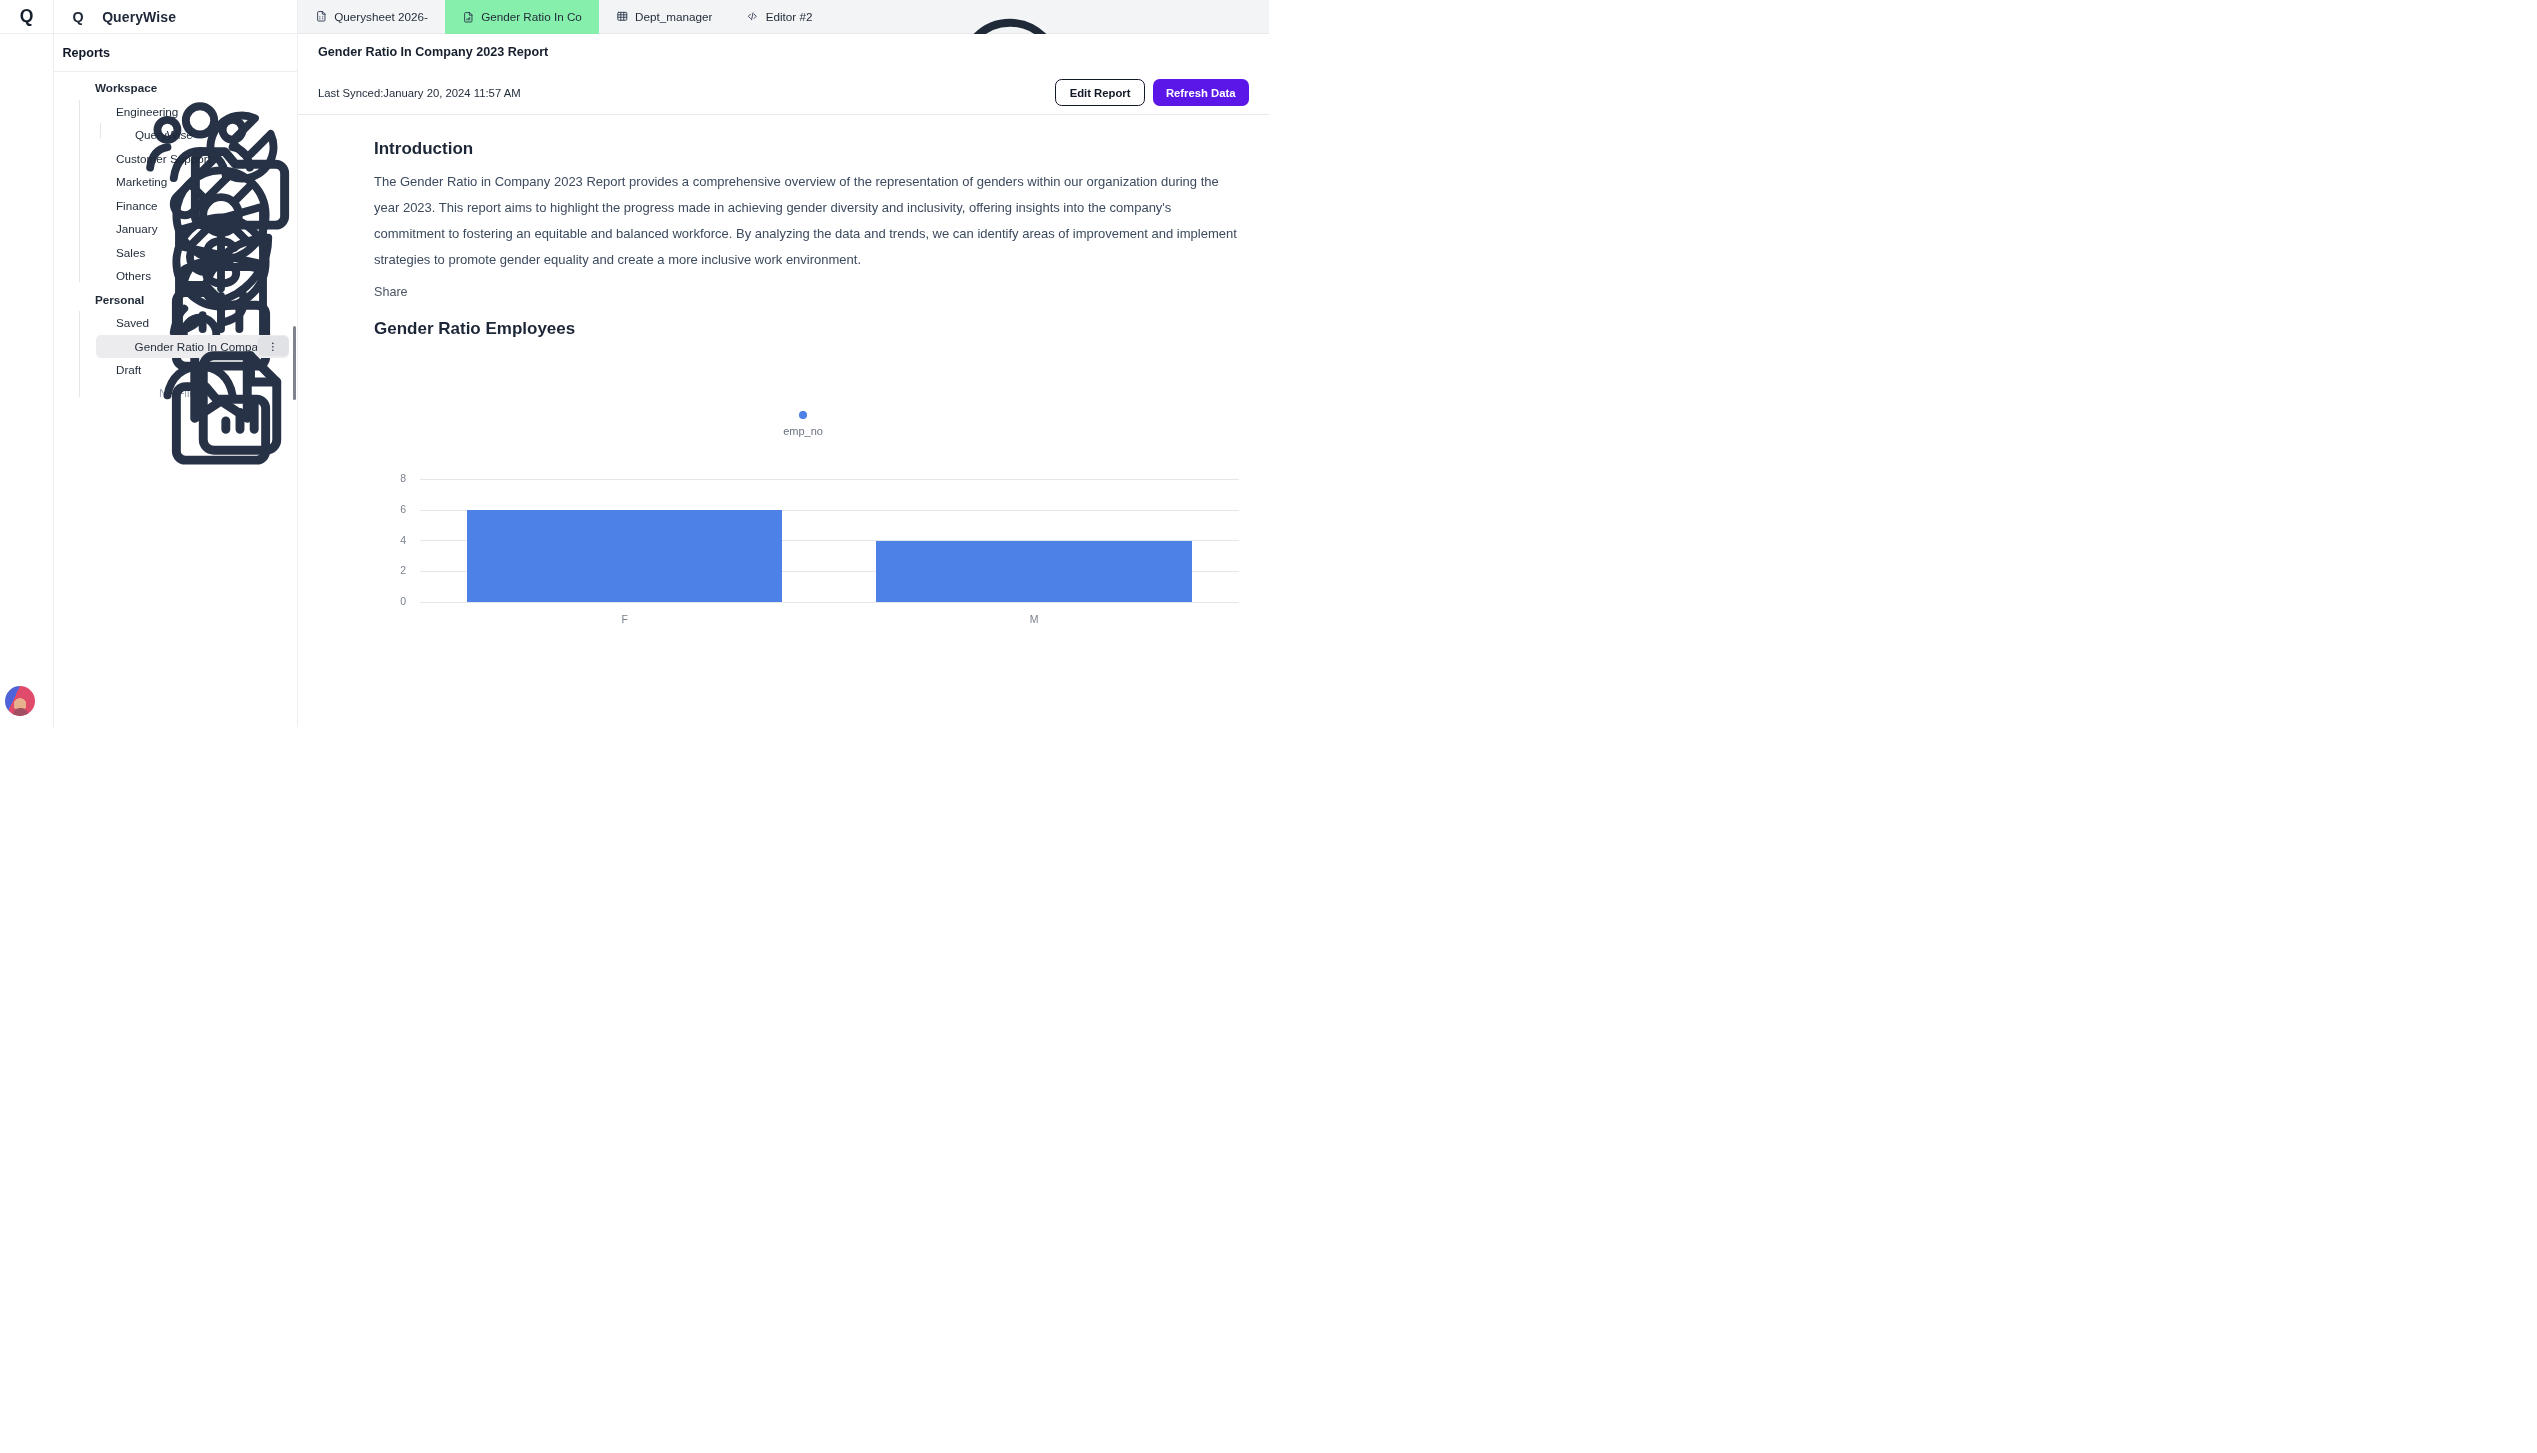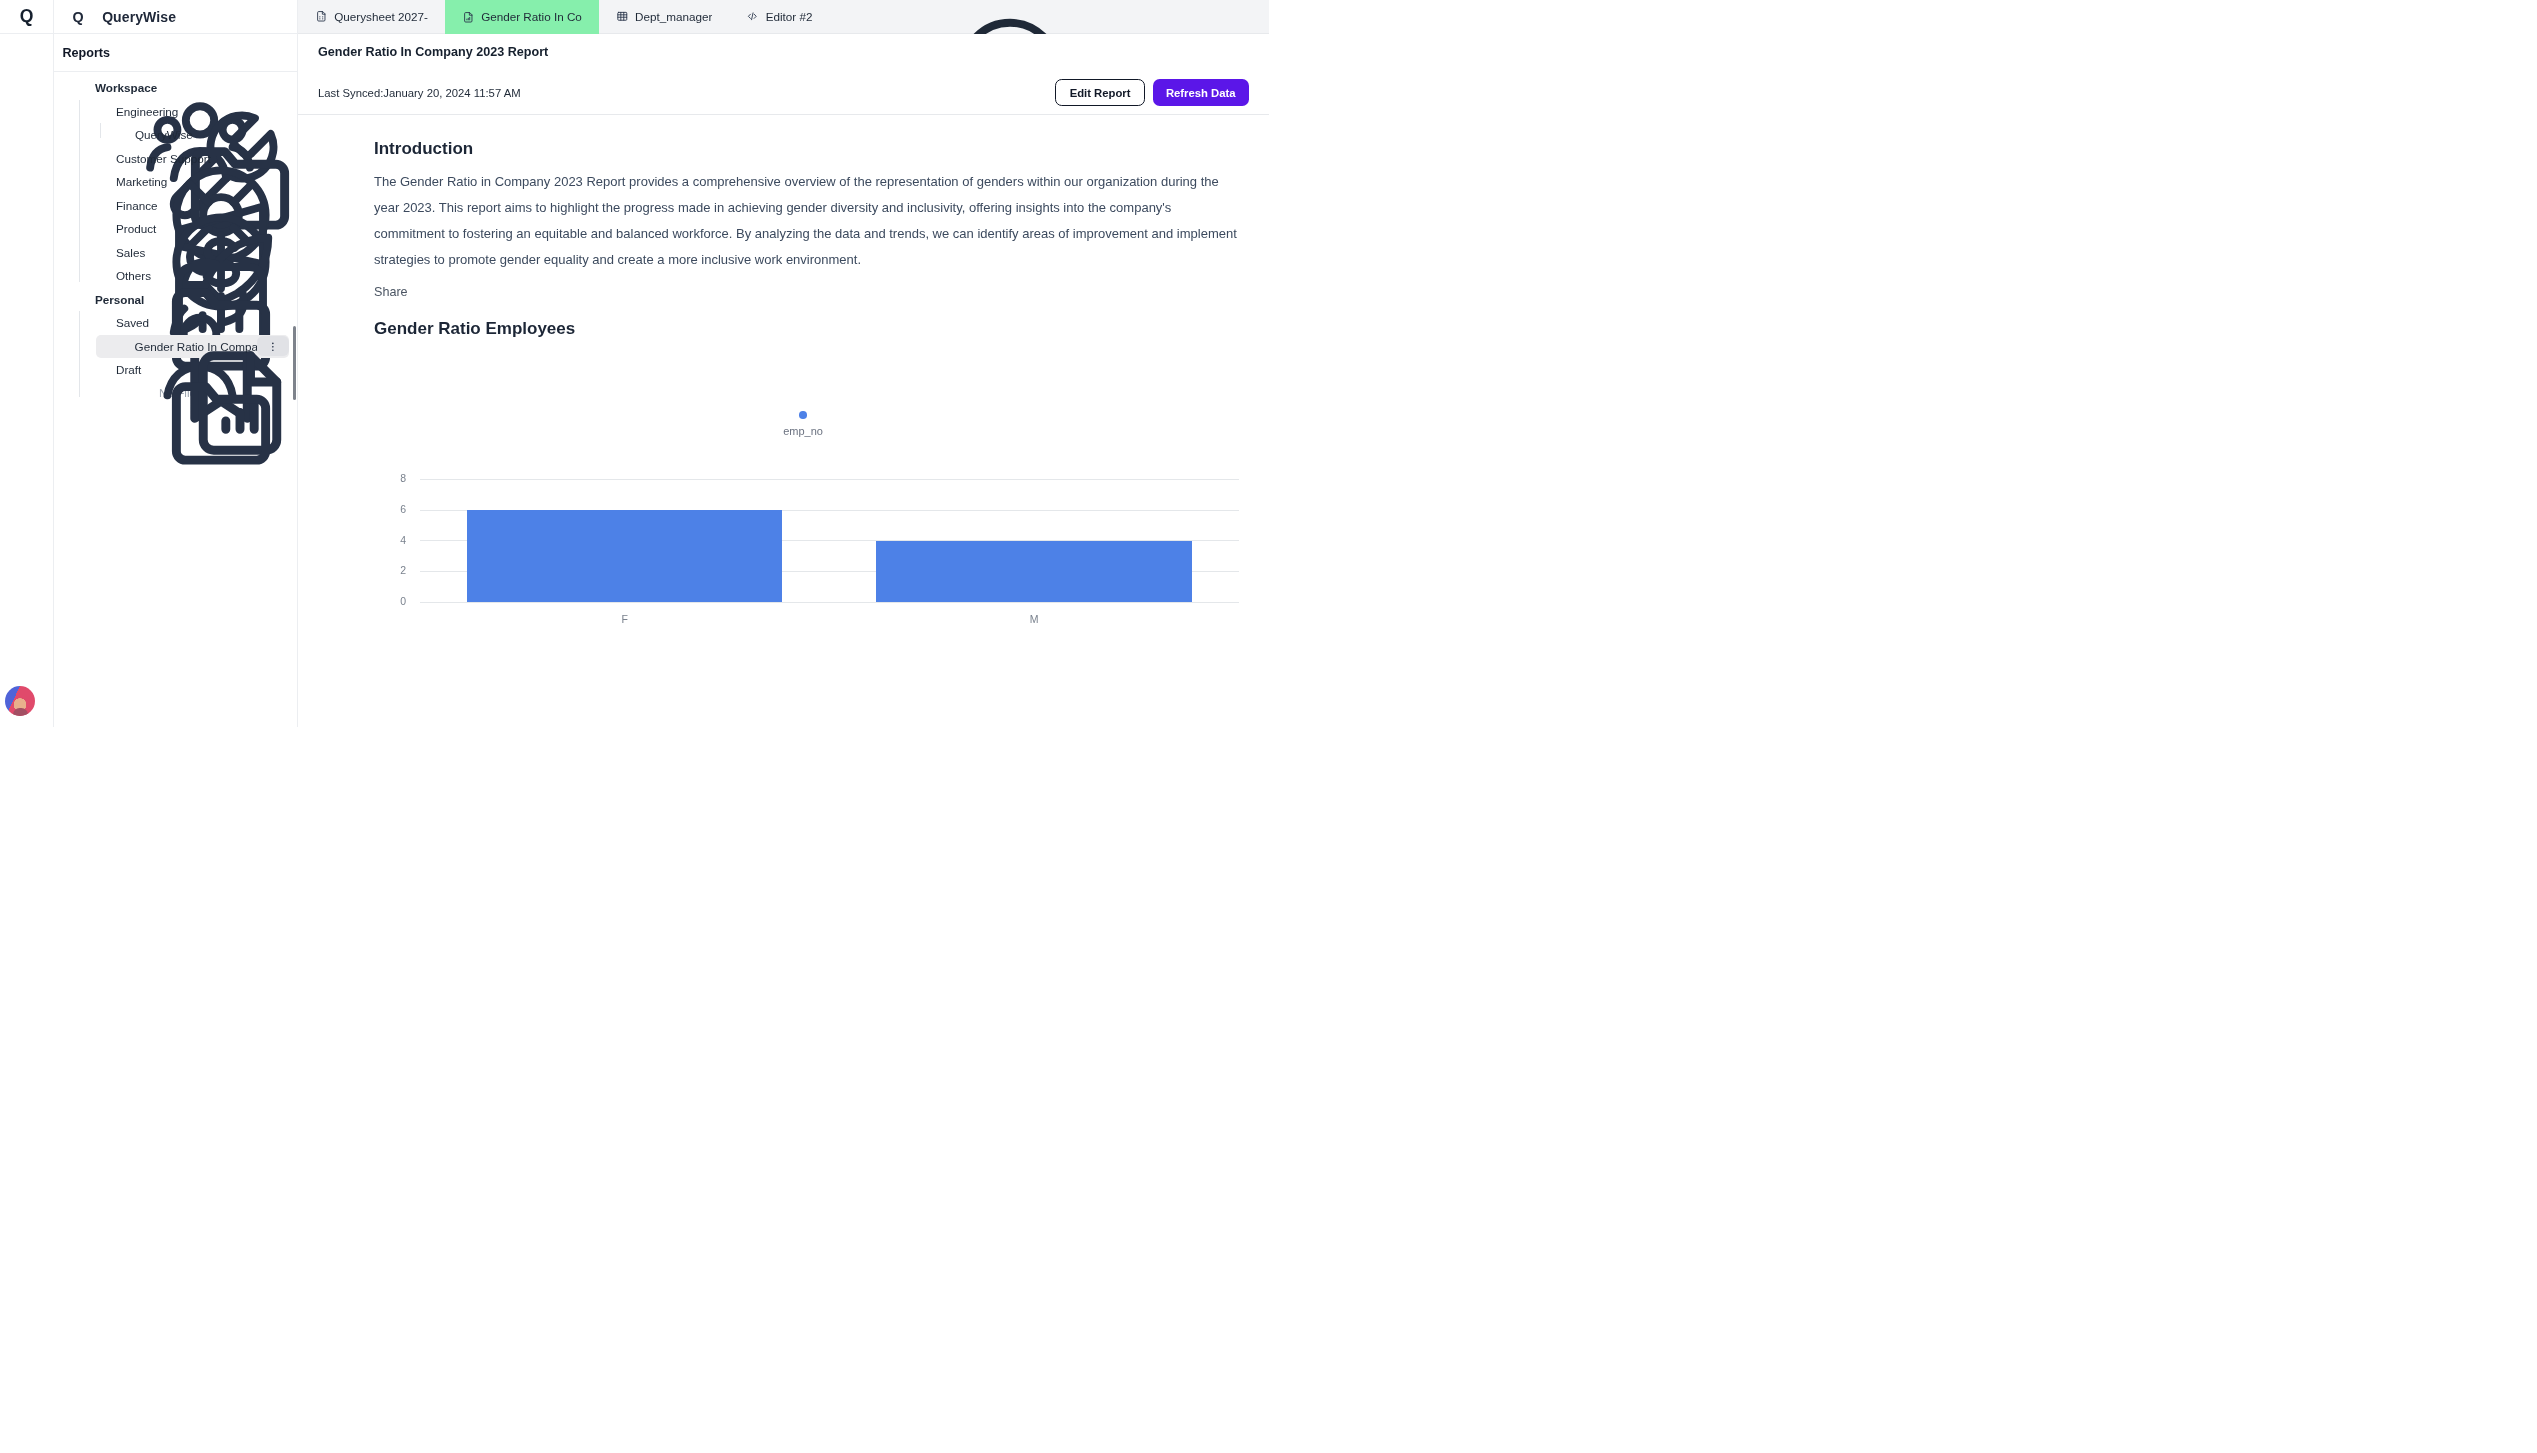--- a/index.html
+++ b/index.html
@@ -327,21 +327,21 @@
           </svg>
         </span>
       <span>Finance</span>
     </div>
     <div class="row lvl1">
       <span class="tic">
           <svg class="ic" style="stroke-width:1.5" viewBox="0 0 300 150" width="252" height="126">
             <use href="#i-rocket"></use>
           </svg>
         </span>
-      <span>Product</span>
+      <span>January</span>
     </div>
     <div class="row lvl1">
       <span class="tic">
           <svg class="ic" style="stroke-width:1.5" viewBox="0 0 300 150" width="252" height="126">
             <use href="#i-chart-sq"></use>
           </svg>
         </span>
       <span>Sales</span>
     </div>
     <div class="row lvl1">
@@ -397,21 +397,21 @@
     <div class="no-files">No Files</div>
   </div>
   <div class="sb-scroll"></div>
 </aside>
 
 <div class="tabbar">
   <div class="tab t0">
     <svg class="ic" viewBox="0 0 15 15" width="12.6" height="12.6">
         <use href="#i-file-grid"></use>
       </svg>
-    <span class="lbl">Querysheet 2027-</span>
+    <span class="lbl">Querysheet 2026-</span>
   </div>
   <div class="tab active">
     <svg class="ic" viewBox="0 0 15 15" width="12.6" height="12.6">
         <use href="#i-file-chart"></use>
       </svg>
     <span class="lbl">Gender Ratio In Co</span>
   </div>
   <div class="tab">
     <svg class="ic" viewBox="0 0 15 15" width="12.6" height="12.6">
         <use href="#i-table"></use>

